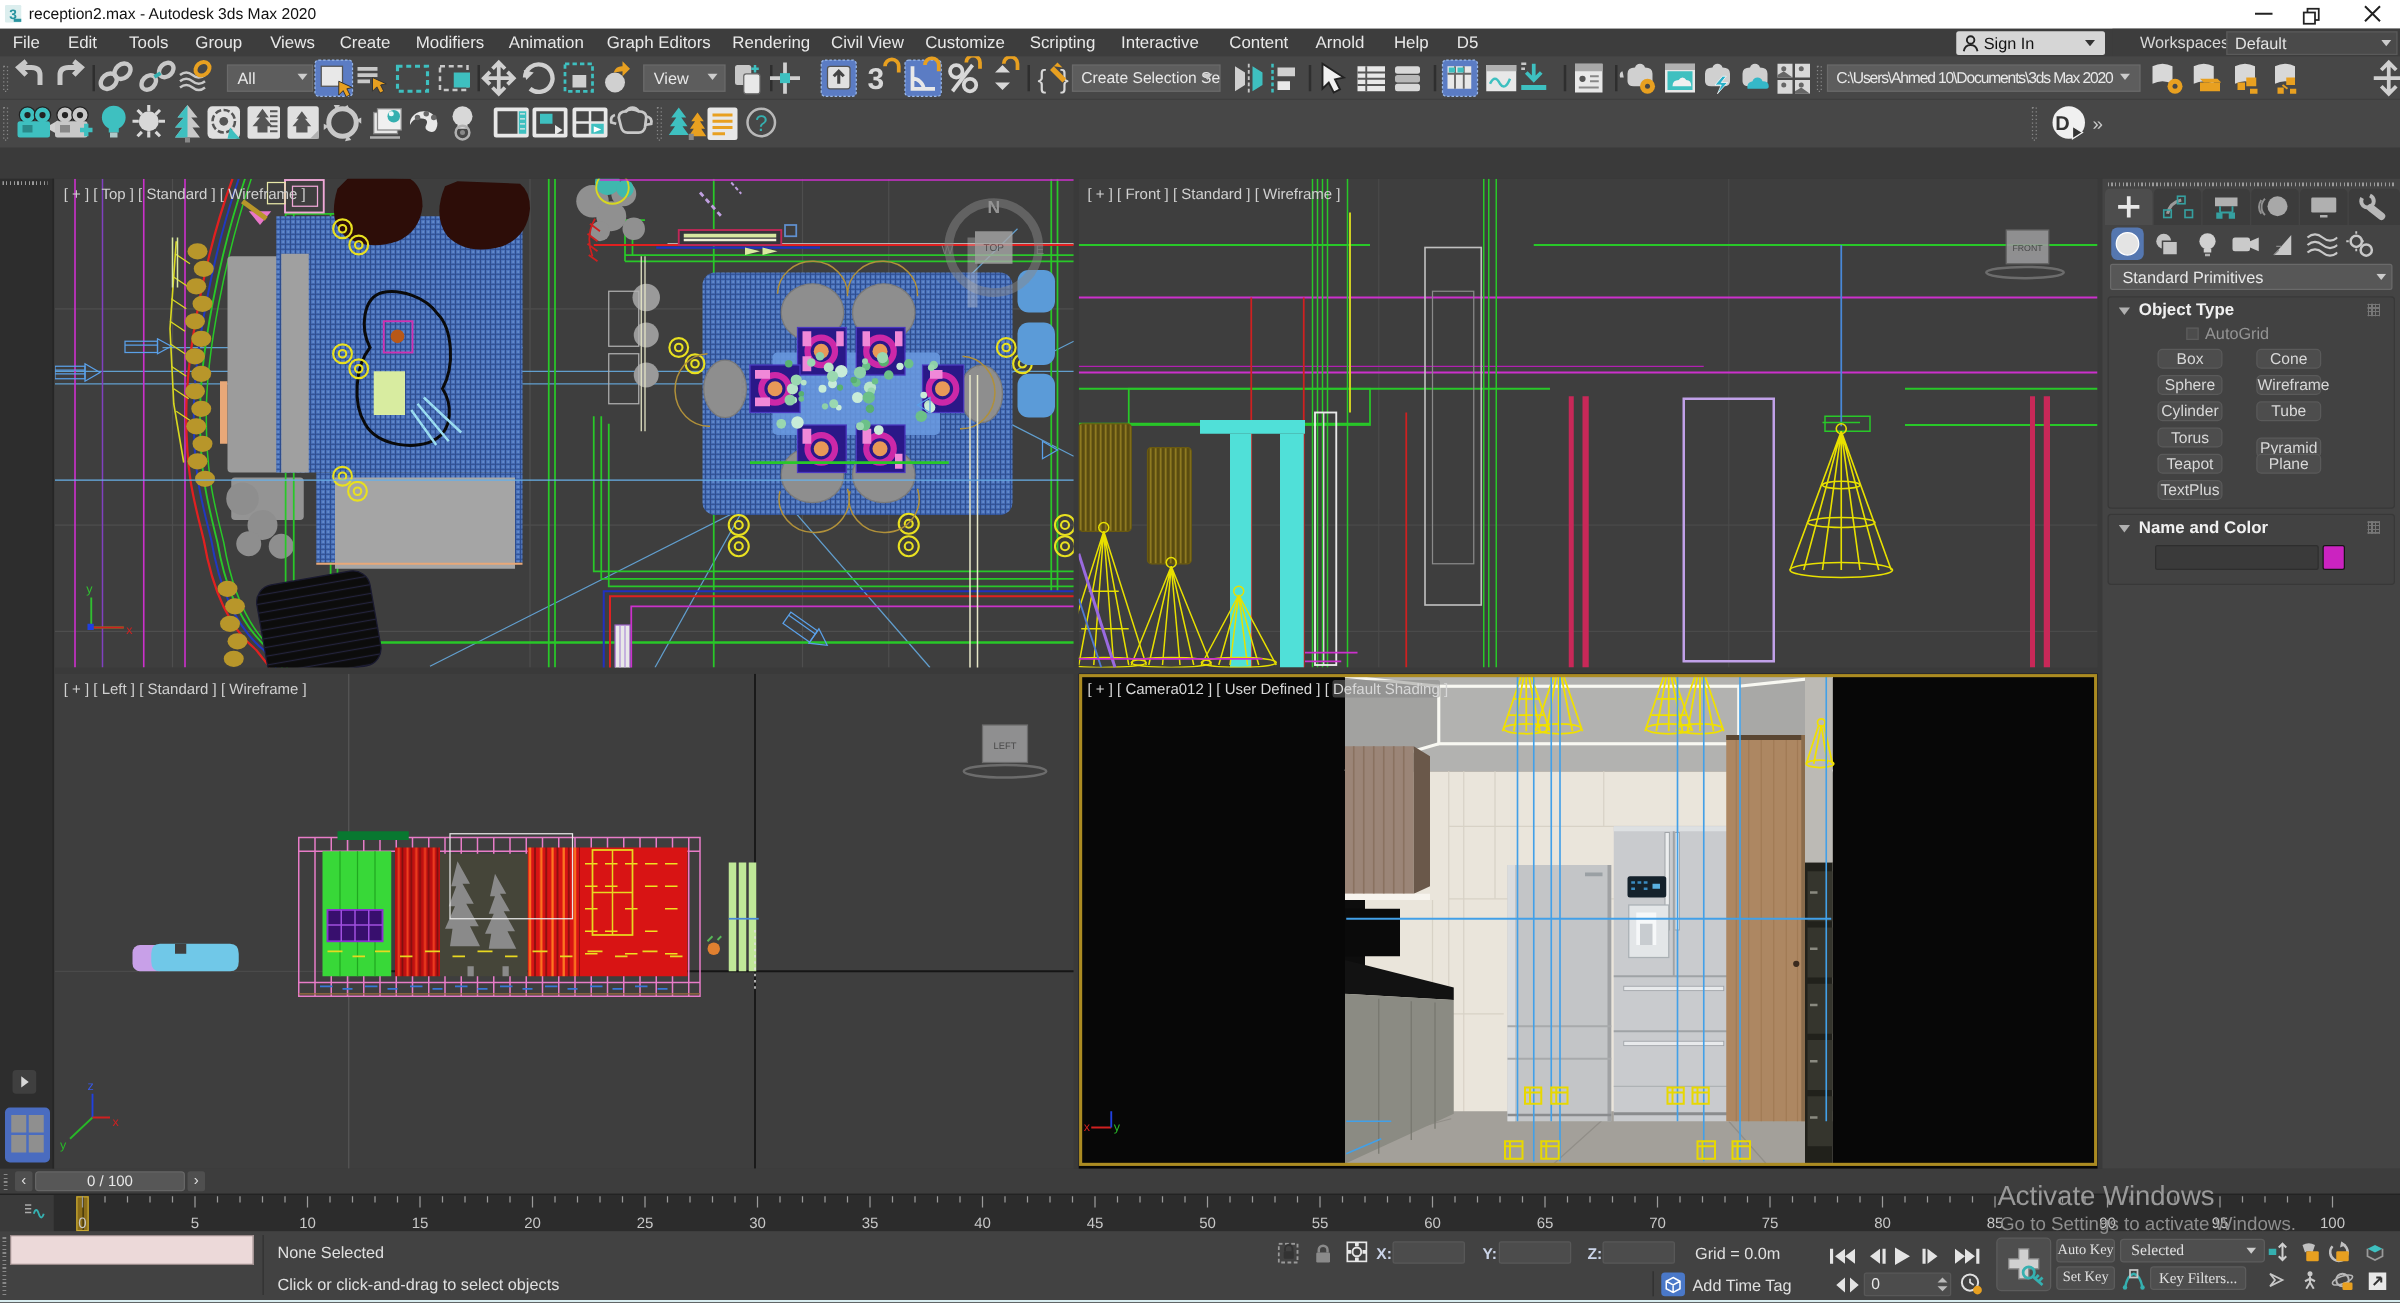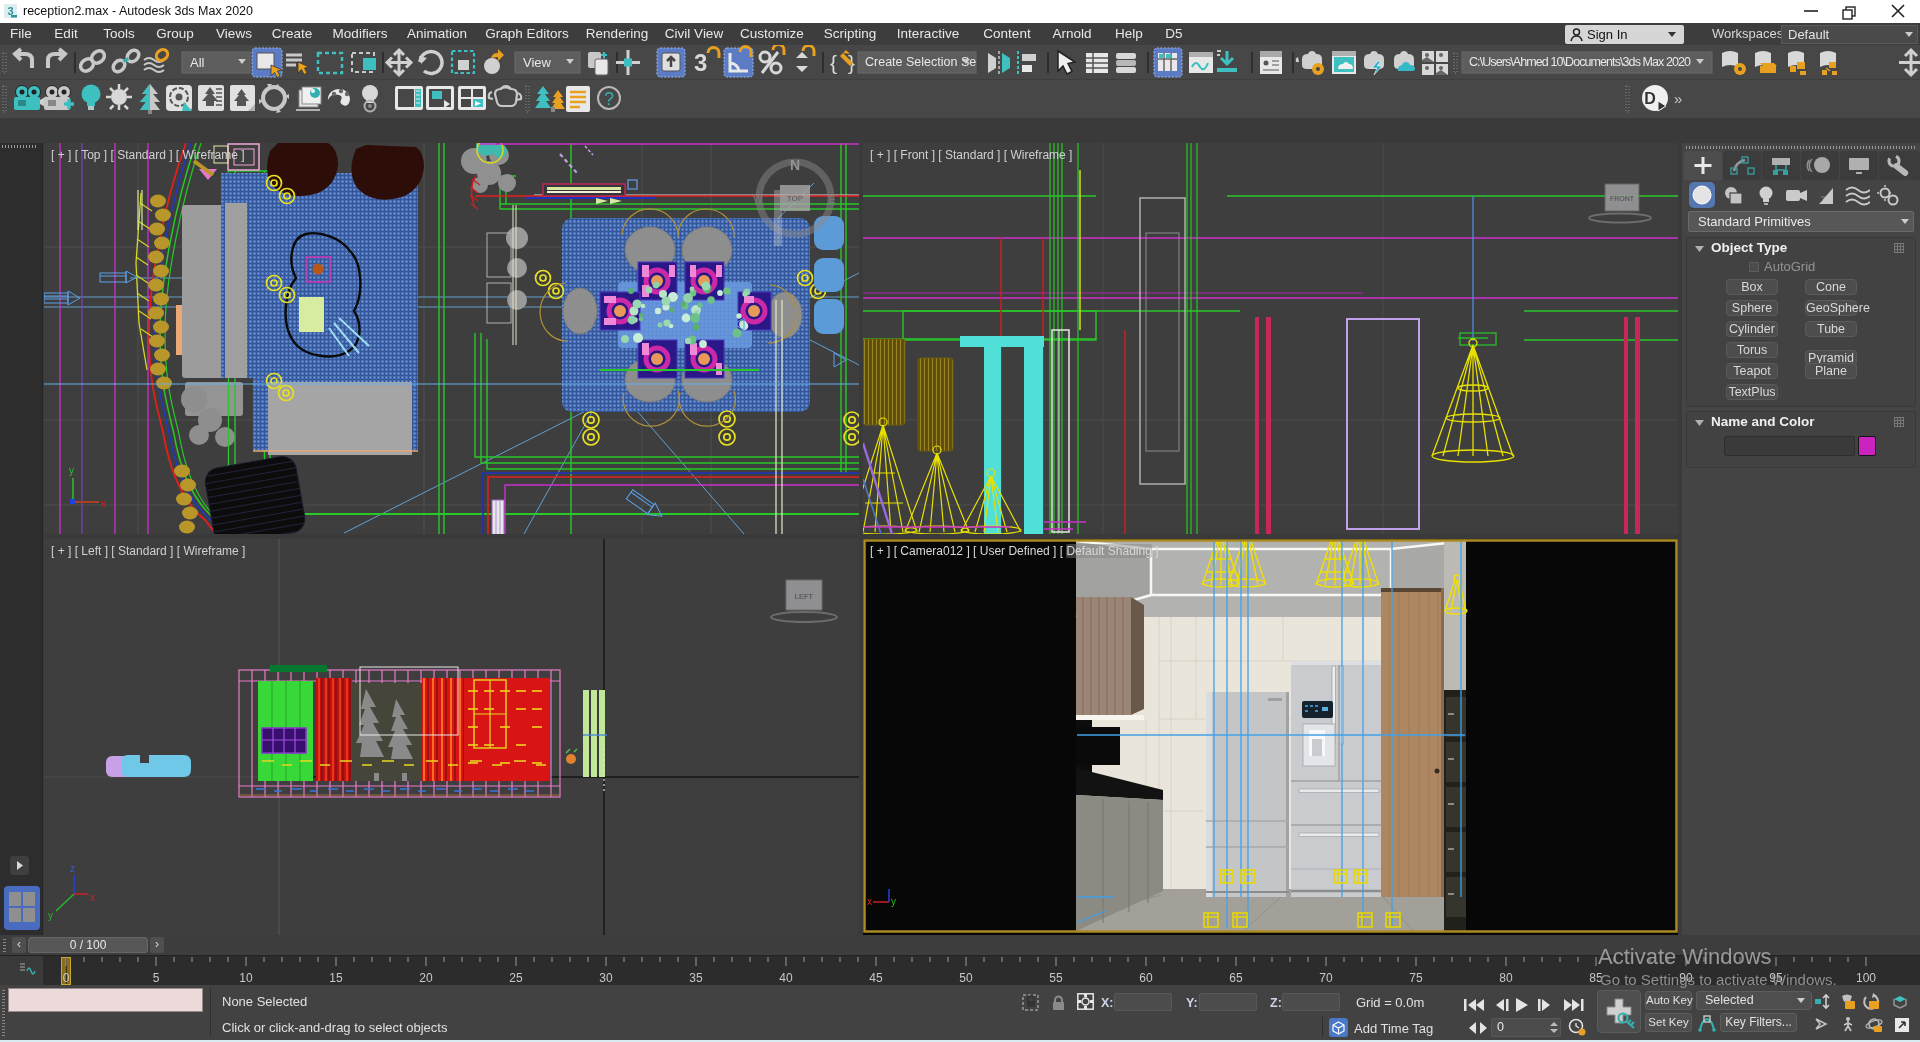--- a/index.html
+++ b/index.html
@@ -17,21 +17,21 @@
 #leftstrip{left:0;top:0;width:43px;height:792px;background:#2d2d2d;border-right:1px solid #242424;}
 .vplabel{position:absolute;left:7px;top:5px;color:#d0d0d0;font-size:12px;}
 #panel{left:1682px;top:0;width:238px;height:792px;background:#444444;}
 .pbtn{position:absolute;width:52px;height:16px;background:#4d4d4d;border:1px solid #5a5a5a;border-radius:4px;color:#d8d8d8;font-size:12.5px;text-align:center;line-height:14px;}
 #timeslider{left:0;top:935px;width:1920px;height:20px;background:#3d3d3d;}
 #ruler{left:0;top:955px;width:1920px;height:30px;background:#2c2c2c;border-top:1px solid #232323;}
 #statusbar{left:0;top:985px;width:1920px;height:55px;background:#424242;}
 #bottomstrip{left:0;top:1040px;width:1920px;height:2px;background:#d8ecef;}
 .sbtxt{position:absolute;color:#e0e0e0;font-size:13px;}
 .ddown{position:absolute;background:#5d5d5d;border:1px solid #6a6a6a;border-radius:2px;color:#e8e8e8;}
-.tbtn{position:absolute;background:#4e4e4e;border:1px solid #5c5c5c;border-radius:3px;color:#e0e0e0;text-align:center;}
+.tbtn{position:absolute;background:#4e4e4e;border:1px solid #5c5c5c;border-radius:3px;color:#e0e0e0;text-align:center;font-family:Liberation Serif, serif;}
 svg{display:block;}
 .icon{position:absolute;}
 </style>
 </head>
 <body>
 <div id="page">
 
 <div class="abs" id="titlebar">
   <svg class="icon" style="left:4px;top:4px" width="14" height="15">
         <rect x="0" y="0" width="13" height="14" rx="1" fill="#dceeee"></rect>
@@ -1162,21 +1162,21 @@
       <svg class="icon" style="left:8px;top:7px" width="10" height="8">
             <path d="M 0 1 L 9 1 L 4.5 7 Z" fill="#b0b0b0"></path>
           </svg>
       <div class="abs" style="left:24px;top:2px;font-size:13.5px;font-weight:bold;color:#f0f0f0;">Object Type</div>
       <div class="abs" style="left:207px;top:5px;width:10px;height:10px;background-image:repeating-linear-gradient(0deg,#777 0 1px,transparent 1px 3px),repeating-linear-gradient(90deg,#777 0 1px,transparent 1px 3px);"></div>
       <div class="abs" style="left:62px;top:24px;width:10px;height:10px;background:#4c4c4c;border:1px solid #5c5c5c;"></div>
       <div class="abs" style="left:77px;top:21px;font-size:13px;color:#949494;">AutoGrid</div>
       <div class="pbtn" style="left:39px;top:41px;">Box</div>
           <div class="pbtn" style="left:118px;top:41px;">Cone</div>
       <div class="pbtn" style="left:39px;top:62px;">Sphere</div>
-          <div class="pbtn" style="left:118px;top:62px;">GeoSphere</div>
+          <div class="pbtn" style="left:118px;top:62px;">Wireframe</div>
       <div class="pbtn" style="left:39px;top:83px;">Cylinder</div>
           <div class="pbtn" style="left:118px;top:83px;">Tube</div>
       <div class="pbtn" style="left:39px;top:104px;">Torus</div>
           <div class="pbtn" style="left:118px;top:112px;">Pyramid</div>
       <div class="pbtn" style="left:39px;top:125px;">Teapot</div>
           <div class="pbtn" style="left:118px;top:125px;">Plane</div>
       <div class="pbtn" style="left:39px;top:146px;">TextPlus</div>
     </div>
 
     <div class="abs" style="left:4px;top:268px;width:230px;height:57px;background:#424242;border:1px solid #383838;border-radius:3px;">

